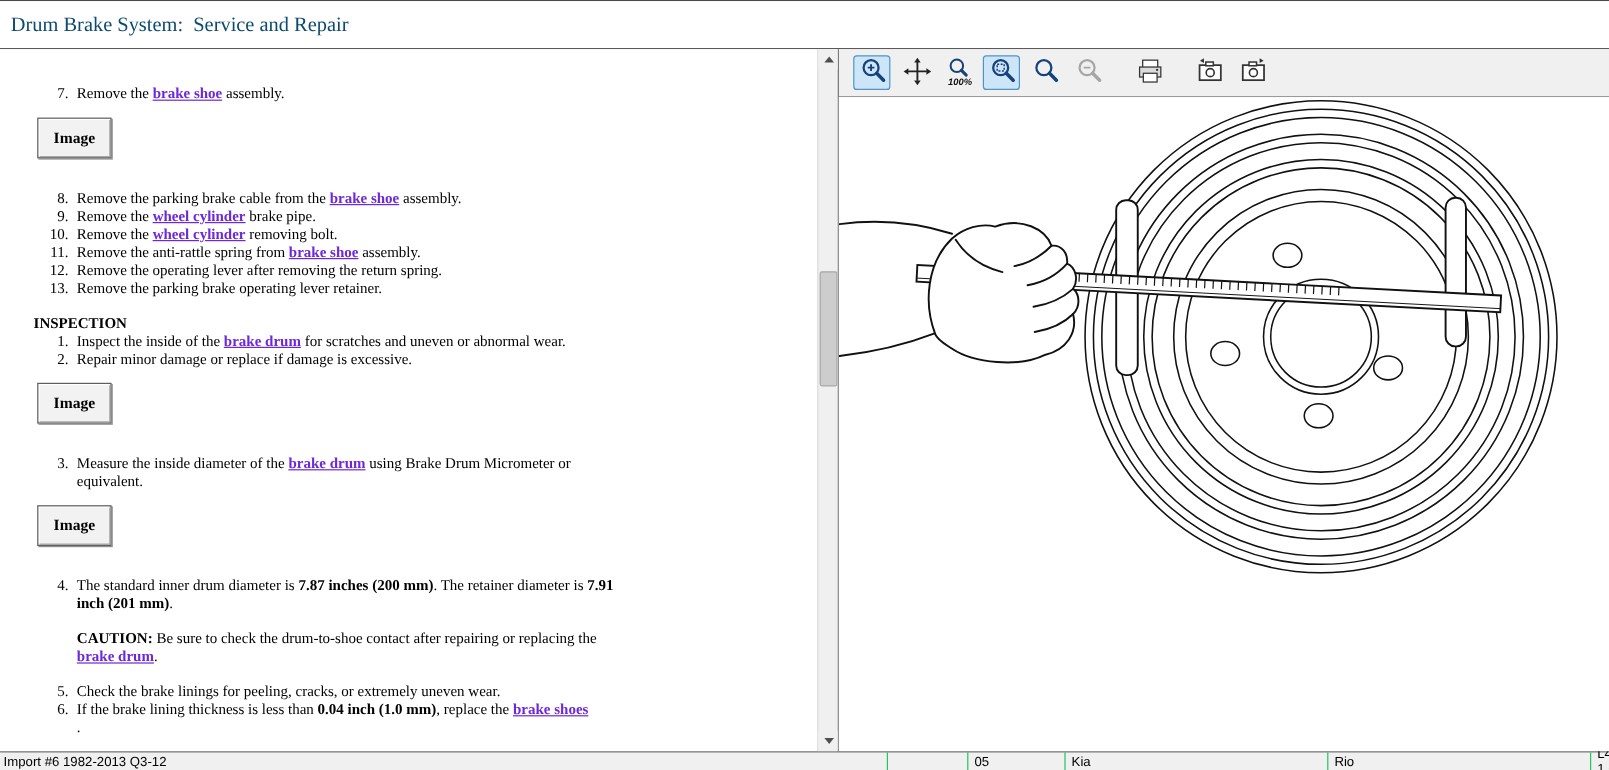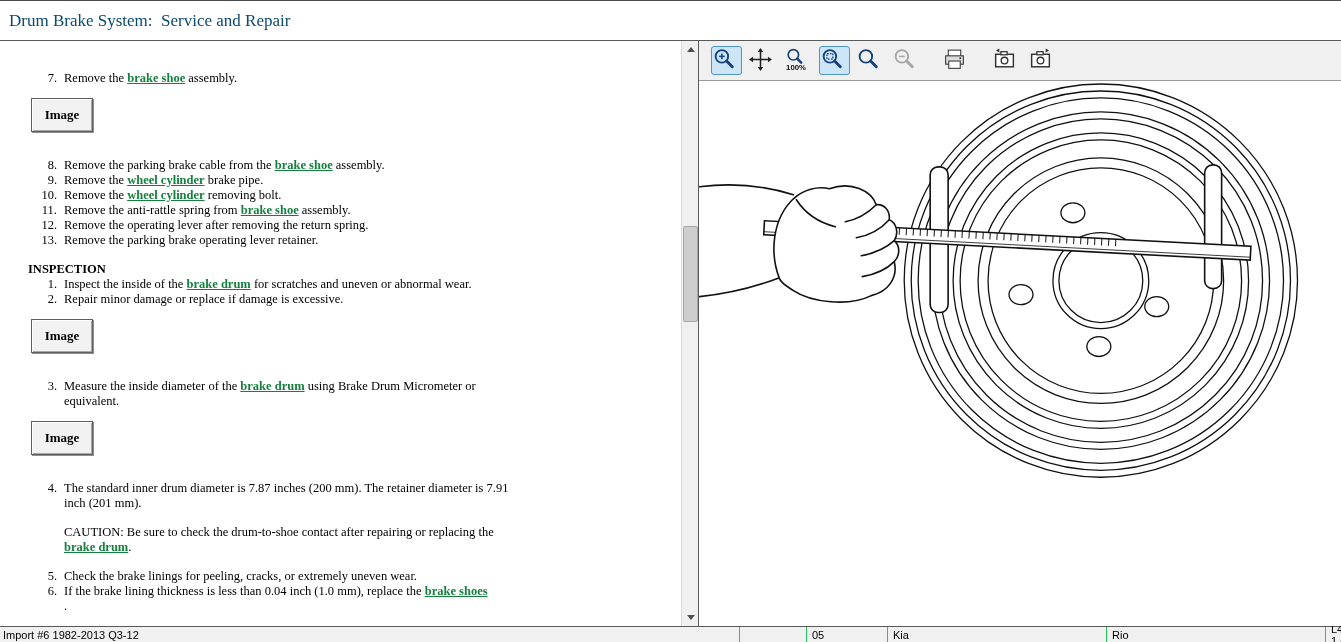--- a/index.html
+++ b/index.html
@@ -15,22 +15,22 @@
   .main { flex:1; display:flex; min-height:0; }
 
   
   .left-panel { width:699px; flex:none; position:relative; background:#fff;
                 border-right:1px solid #5a5a5a; overflow:hidden; }
   .doc { padding:30px 24px 0 30px; font-size:12.5px; line-height:15px; color:#000; }
   .doc-li { display:flex; }
   .li-num { width:27px; text-align:right; flex:none; }
   .li-sep { width:7px; flex:none; }
   .li-text { max-width:448px; }
-  .doc-link { color:#15803d; text-decoration:underline; font-weight:bold; cursor:pointer; }
-  .doc-bold { font-weight:normal;margin-top:46px; }
+  .doc-link { color:#6d28d9; text-decoration:underline; font-weight:bold; cursor:pointer; }
+  .doc-bold { font-weight:bold;margin-top:46px; }
   .doc-heading { font-weight:bold; margin-left:-2px; }
   .image-btn { display:block; margin-left:1px; width:62px; height:34px; background:#f2f2f2;
                border:1px solid #5f5f5f; box-shadow:1px 1px 0 #8f8f8f, inset 1px 1px 0 #ffffff, inset -1px -1px 0 #a8a8a8;
                font-family:"Liberation Serif", serif; font-weight:bold; font-size:13px; cursor:pointer; }
 
   
   .scrollbar { position:absolute; top:0; right:0; width:17px; height:100%;
                background:#f0f0f0; border-left:1px solid #dcdcdc; }
   .sb-btn { position:absolute; left:0; width:17px; height:17px; background:#f0f0f0;
             display:flex; align-items:center; justify-content:center; cursor:pointer; }
@@ -39,22 +39,22 @@
             border-bottom:5px solid #4f4f4f; }
   .tri-down { width:0; height:0; border-left:4px solid transparent; border-right:4px solid transparent;
               border-top:5px solid #4f4f4f; }
   .sb-thumb { position:absolute; left:1px; width:15px; top:185px; height:96px;
               background:#cdcdcd; border:1px solid #a6a6a6; border-radius:2px; cursor:pointer; }
 
   
   .right-panel { flex:1; display:flex; flex-direction:column; min-width:0; }
   .toolbar { height:40px; flex:none; background:#f0f0f0; border-bottom:1px solid #9a9a9a;
              display:flex; align-items:center; padding-left:12px; gap:5px; }
-  .tool-btn { width:31px; height:29px; display:flex; align-items:center; justify-content:flex-start;
-              background:transparent; border:1px solid transparent; border-radius:3px; cursor:pointer; padding:0; }
+  .tool-btn { width:31px; height:29px; display:flex; align-items:center; justify-content:flex-end;
+              background:transparent; border:1px solid transparent; border-radius:3px; cursor:pointer; padding:0;font-style:italic; }
   .tool-btn.selected { background:#cde6f7; border-color:#4f94cd; }
   .tool-btn.disabled { cursor:default; }
   .canvas { flex:1; background:#fff; position:relative; overflow:hidden; }
   .canvas svg { width:100%; height:100%; display:block; }
 
   
   .status-bar { height:16px; flex:none; background:#f0f0f0; border-top:1px solid #5a5a5a;
                 display:flex; align-items:center; font-family:"Liberation Sans", sans-serif;
                 font-size:11px; color:#000; }
   .sb-left { width:700px; flex:none; padding-left:3px; height:100%; display:flex; align-items:center; }

